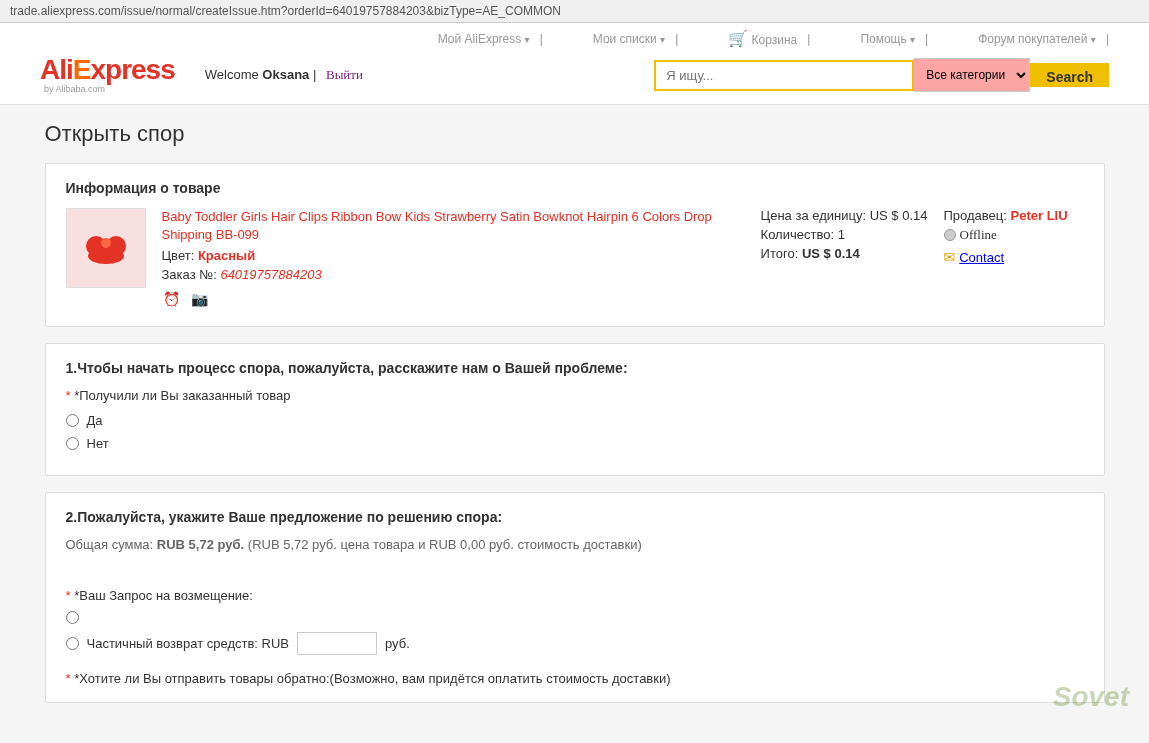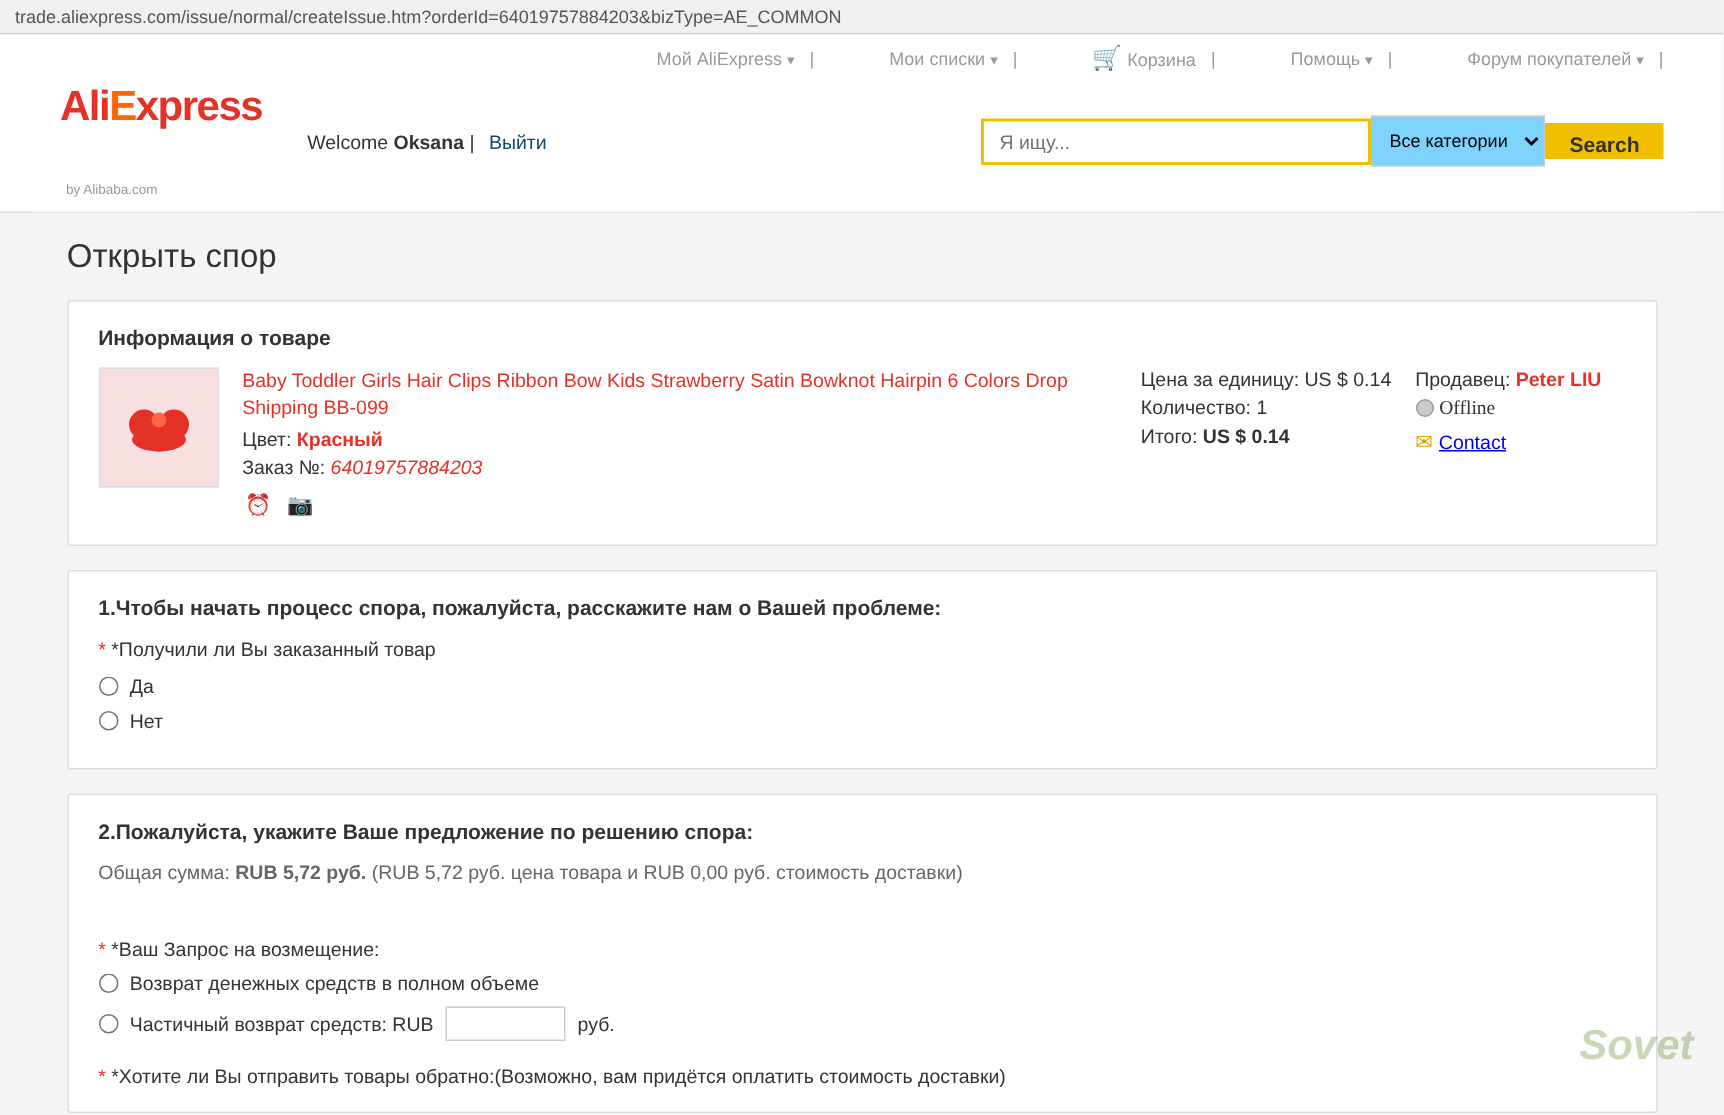--- a/index.html
+++ b/index.html
@@ -28,48 +28,48 @@
     }
     .header-nav a { color: #333; text-decoration: none; padding-left: 40px; }
     .header-nav span { color: #999; }
     .header-main {
       display: flex;
       align-items: center;
       padding: 8px 20px 10px;
       background: #fff;
       gap: 20px;
     }
-    .logo-area { display: flex; flex-direction: column; gap: 36px; }
+    .logo-area { display: flex; flex-direction: column; }
     .logo-text {
       font-size: 28px;
       font-weight: bold;
       color: #e43226;
       letter-spacing: -1px;
       line-height: 1;
     }
     .logo-text span { color: #ff6600; }
     .logo-sub { font-size: 9px; color: #999; margin-left: 4px; }
     .welcome-area { font-size: 13px; color: #333; margin-left: 10px; }
     .welcome-area strong { color: #333; font-weight: bold; }
-    .welcome-area a { color: #0c4a6e; text-decoration: none; margin-left: 6px; }
+    .welcome-area a { color: #701a75; text-decoration: none; margin-left: 6px; font-family: Liberation Serif, serif; }
     .search-area { display: flex; align-items: center; margin-left: auto; gap: 0; }
     .search-input {
       border: 2px solid #f0c000;
       padding: 6px 10px;
       font-size: 13px;
       width: 260px;
       outline: none;
       color: #999;
     }
     .search-category {
       border: 1px solid #ccc;
       border-left: none;
       padding: 6px 8px;
       font-size: 12px;
-      background: #7dd3fc;
+      background: #fca5a5;
       cursor: pointer;
       height: 34px;
     }
     .search-btn {
       background: #f0c000;
       border: none;
       padding: 6px 16px;
       font-size: 14px;
       font-weight: bold;
       color: #333;
@@ -307,21 +307,20 @@
       <span>Общая сумма:</span>
       <strong>RUB 5,72 руб.</strong>
       <span>(RUB 5,72 руб. цена товара и RUB 0,00 руб. стоимость доставки)</span>
     </div>
     <div class="refund-label">
       <span class="required-star">*</span>
       <span>*Ваш Запрос на возмещение:</span>
     </div>
     <label class="radio-option">
       <input type="radio" name="refund_type" value="full" style="">
-      <span>Возврат денежных средств в полном объеме</span>
     </label>
     <label class="radio-option">
       <input type="radio" name="refund_type" value="partial" style="">
       <span>Частичный возврат средств: RUB</span>
       <input type="text" class="partial-input" style="">
       <span>руб.</span>
     </label>
     <div class="return-question">
       <span class="required-star">*</span>
       <span>*Хотите ли Вы отправить товары обратно:(Возможно, вам придётся оплатить стоимость доставки)</span>

